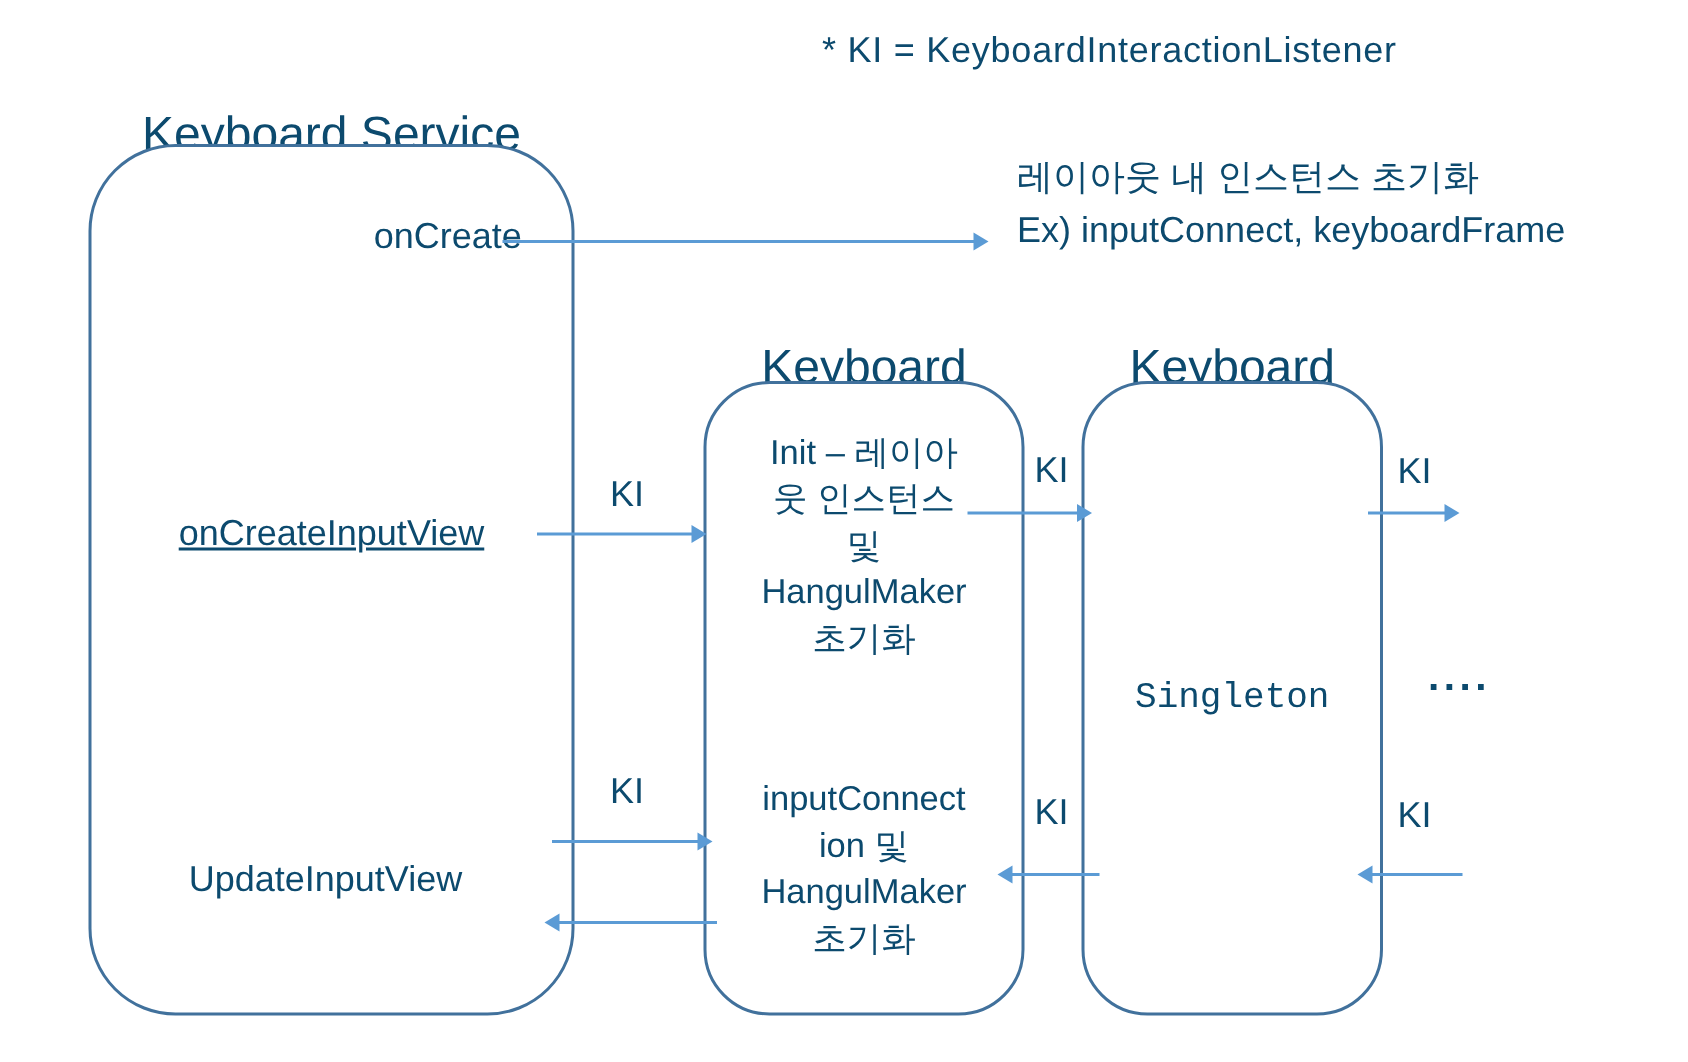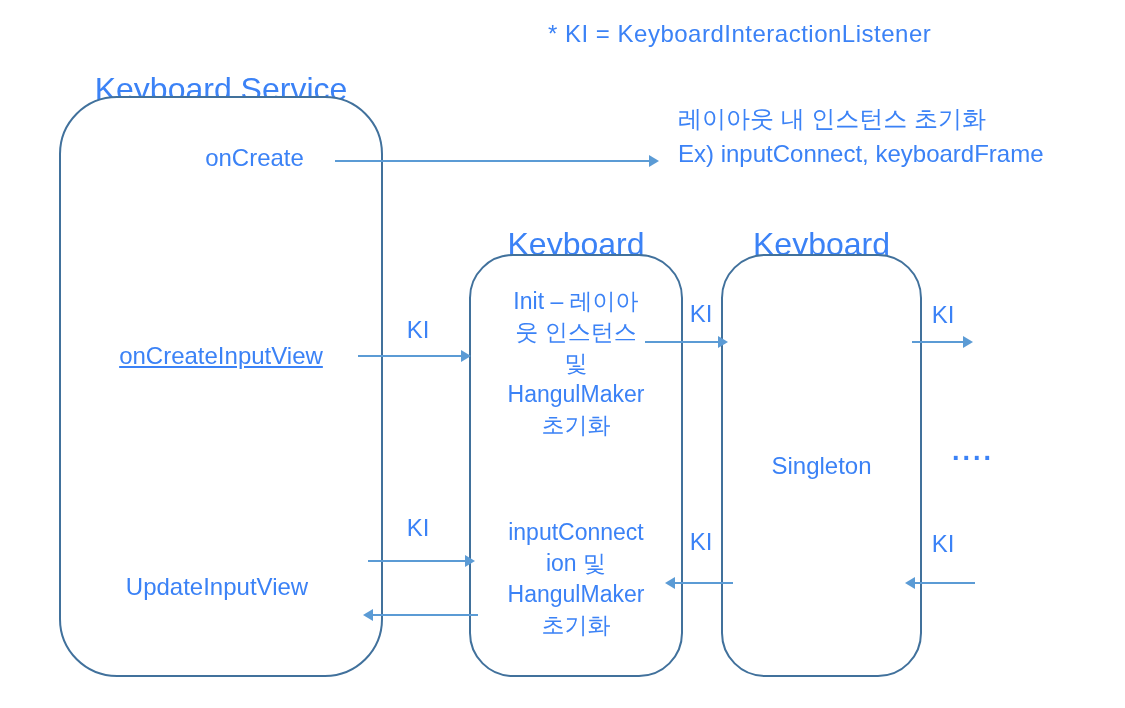--- a/index.html
+++ b/index.html
@@ -2,21 +2,21 @@
 <html><head>
 <meta charset="utf-8">
 <style>
   html, body { margin: 0; padding: 0; background: #ffffff; }
   .canvas {
     position: relative;
     width: 1125px;
     height: 708px;
     background: #ffffff;
     font-family: "Liberation Sans", "DejaVu Sans", sans-serif;
-    color: #3b82f6;
+    color: #0c4a6e;
     overflow: hidden;
   }
   .txt { position: absolute; white-space: nowrap; }
   .note { font-size: 24px; letter-spacing: 0.5px; }
 
   
   .box {
     position: absolute;
     border: 2px solid #41719C;
     background: #ffffff;
@@ -25,29 +25,29 @@
   .box-service { left: 59px;  top: 96px;  width: 324px; height: 581px; border-radius: 58px; }
   .box-korean  { left: 469px; top: 254px; width: 214px; height: 423px; border-radius: 44px; }
   .box-english { left: 721px; top: 254px; width: 201px; height: 423px; border-radius: 44px; }
 
   .box-title { position: absolute; font-size: 32px; text-align: center; }
   .t-service { left: 59px;  top: 71px;  width: 324px; }
   .t-korean  { left: 469px; top: 226px; width: 214px; }
   .t-english { left: 716px; top: 226px; width: 211px; }
 
   .item { position: absolute; font-size: 24px; text-align: center; }
-  .i-oncreate          { left: 59px; top: 144px; width: 391px; }
+  .i-oncreate          { left: 59px; top: 144px; width: 391px; padding-left: 44px; }
   .i-oncreateinputview { left: 59px; top: 342px; width: 324px; text-decoration: underline; }
   .i-updateinputview   { left: 59px; top: 573px; width: 316px; }
 
   .block { position: absolute; left: 469px; width: 214px; font-size: 23px; line-height: 31px; text-align: center; }
   .b-init  { top: 286px; }
   .b-input { top: 517px; }
 
-  .i-singleton { left: 721px; top: 452px; width: 201px; }
+  .i-singleton { left: 721px; top: 452px; width: 201px; font-family: Liberation Mono, monospace; }
 
   .annot { position: absolute; left: 678px; top: 101px; font-size: 24px; line-height: 35px; white-space: nowrap; }
 
   
   .arr { position: absolute; height: 0; border-top: 2px solid #5B9BD5; }
   .arr.right::after {
     content: ""; position: absolute; right: -9px; top: -7px;
     width: 0; height: 0;
     border-left: 10px solid #5B9BD5;
     border-top: 6px solid transparent;

